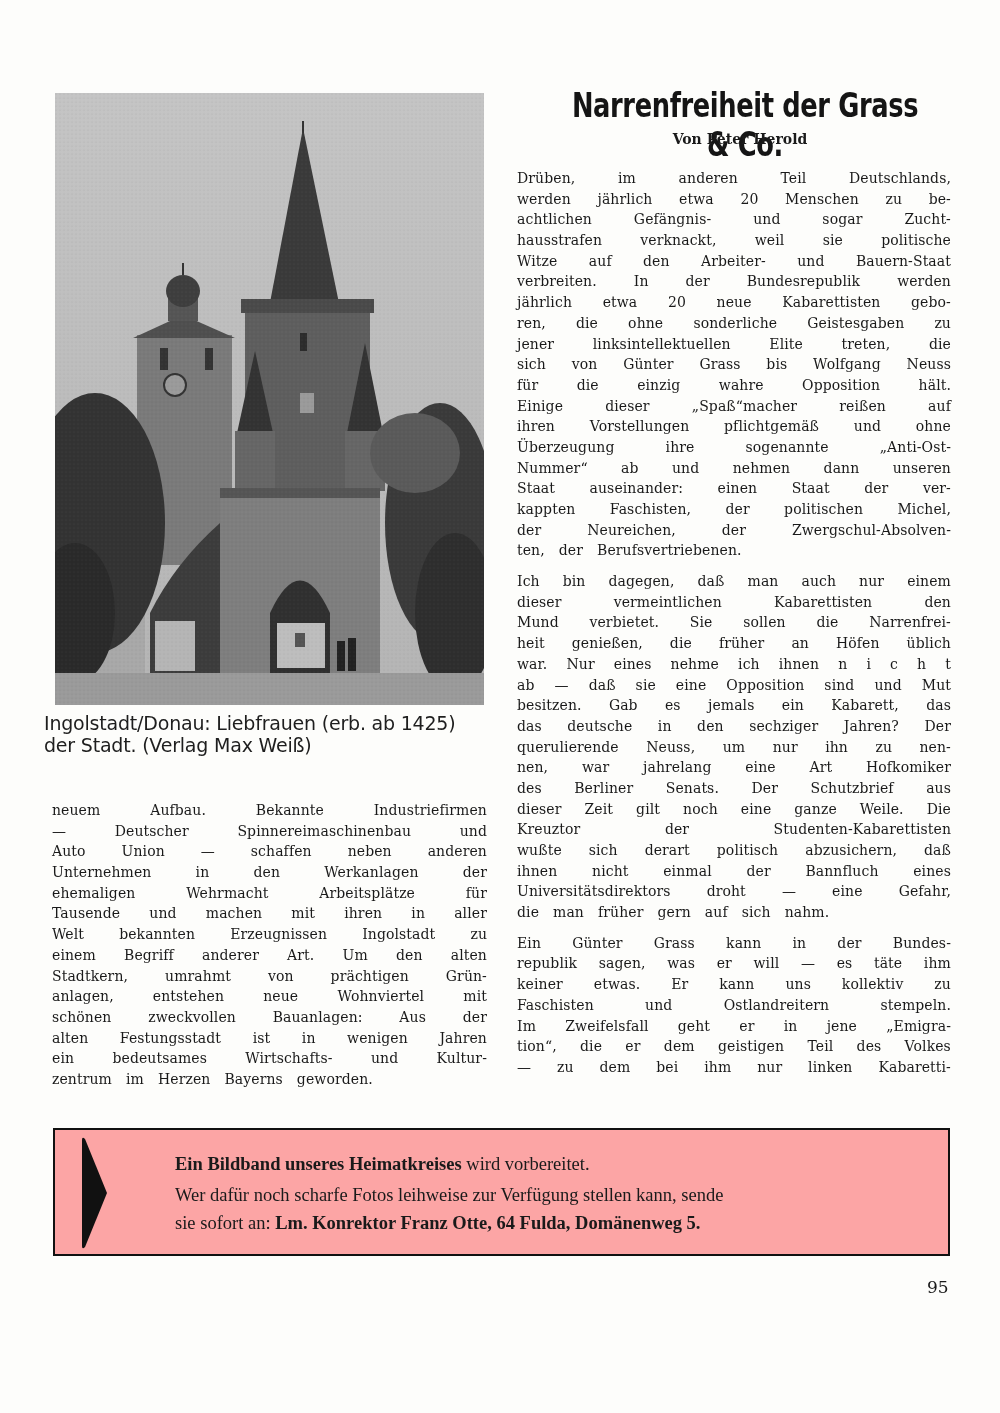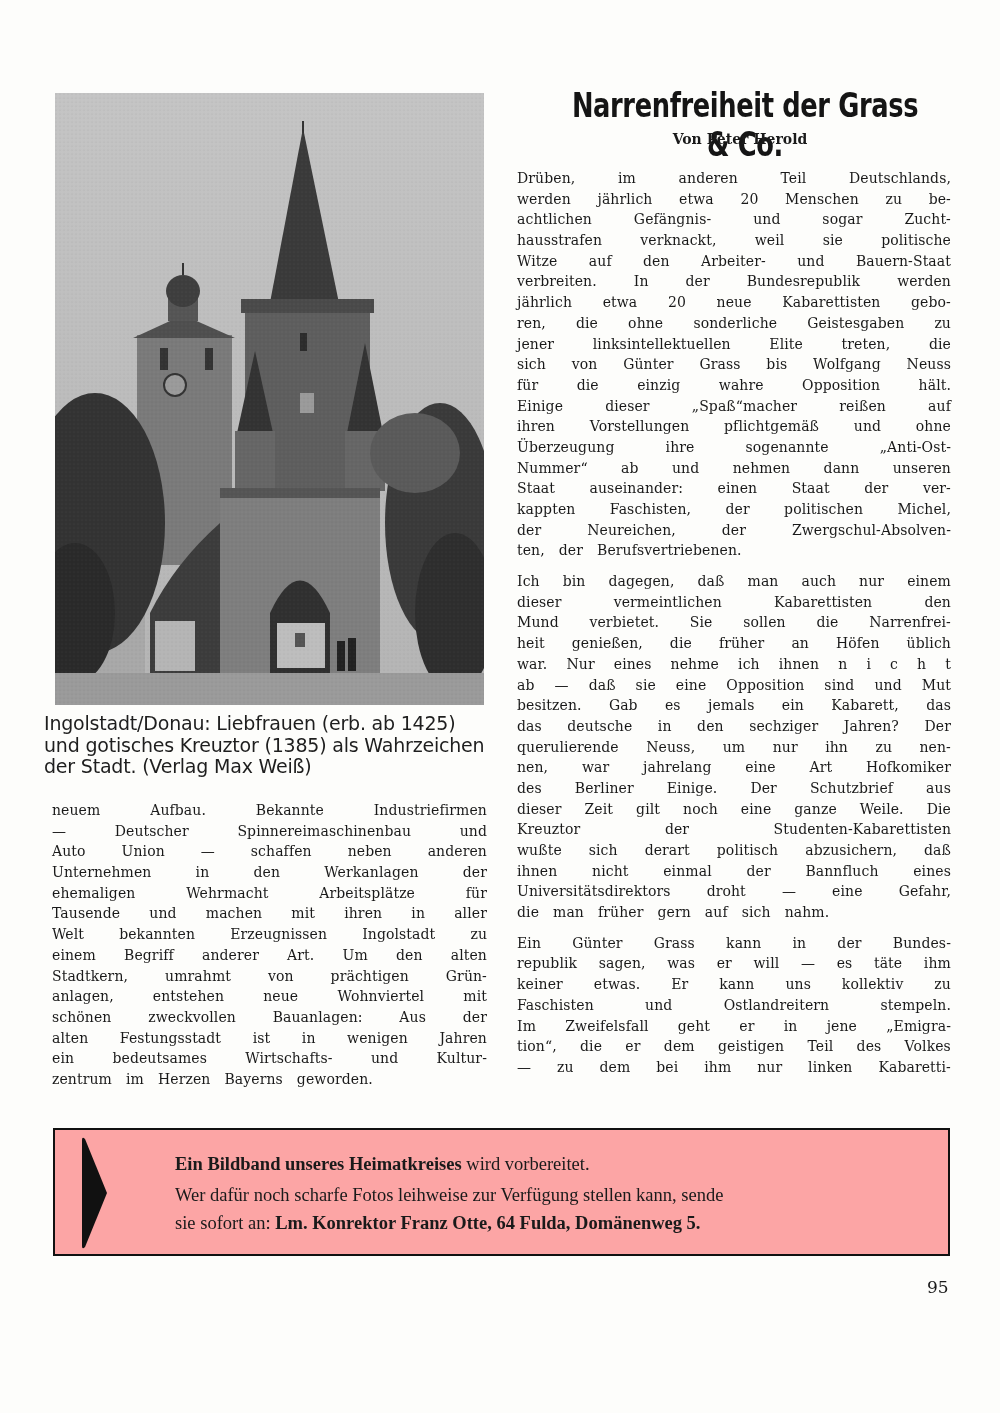--- a/index.html
+++ b/index.html
@@ -133,21 +133,20 @@
     <rect x="282" y="548" width="8" height="30" fill="#222"></rect>
     <rect x="293" y="545" width="8" height="33" fill="#222"></rect>
 
     <rect x="0" y="580" width="429" height="32" fill="#9a9a9a"></rect>
     <rect width="429" height="612" fill="url(#grain)"></rect>
   </svg>
 </div>
 
 <div class="caption">
   <span class="line">Ingolstadt/Donau: Liebfrauen (erb. ab 1425)</span>
-  <span class="line">und gotisches Kreuztor (1385) als Wahrzeichen</span>
   <span class="line">der Stadt. (Verlag Max Weiß)</span>
 </div>
 
 <div class="left-text" id="left-col">
     <span class="col-line">
       <span class="j">
         <span>neuem</span>
         <span>Aufbau.</span>
         <span>Bekannte</span>
         <span>Industriefirmen</span>
@@ -569,21 +568,21 @@
           <span>jahrelang</span>
           <span>eine</span>
           <span>Art</span>
           <span>Hofkomiker</span>
         </span>
       </span>
       <span class="col-line">
         <span class="j">
           <span>des</span>
           <span>Berliner</span>
-          <span>Einige.</span>
+          <span>Senats.</span>
           <span>Der</span>
           <span>Schutzbrief</span>
           <span>aus</span>
         </span>
       </span>
       <span class="col-line">
         <span class="j">
           <span>dieser</span>
           <span>Zeit</span>
           <span>gilt</span>

